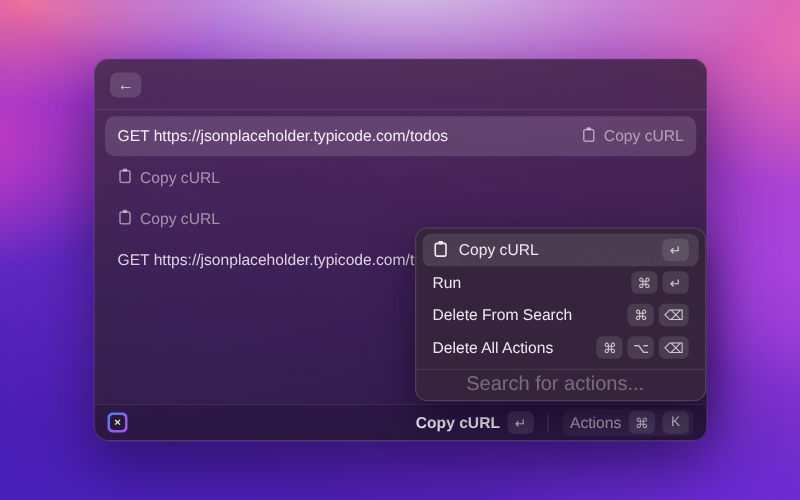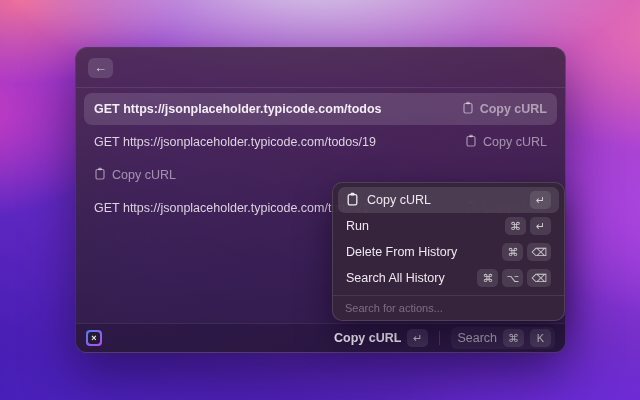--- a/index.html
+++ b/index.html
@@ -40,21 +40,21 @@
     width:25px;height:20px;border-radius:6px;background:rgba(255,255,255,0.13);
     color:#ded4e0;font-size:13px;line-height:1;display:flex;align-items:center;justify-content:center;
     border:none;cursor:default;
   }
   .search-ph{font-size:14px;color:rgba(255,255,255,0.40);flex:1;}
   .list{flex:1;padding:5px 8px;display:flex;flex-direction:column;gap:1px;position:relative;}
   .row{
     flex:0 0 32px;height:32px;border-radius:8px;display:flex;align-items:center;
     justify-content:space-between;padding:0 10px;font-size:12.5px;color:#ddd4e0;
   }
-  .row.selected{background:rgba(255,255,255,0.13);color:#f4eff6;font-weight:bold;}
+  .row.selected{background:rgba(255,255,255,0.13);color:#f4eff6;}
   .acc{display:flex;align-items:center;gap:6px;font-size:12.5px;color:rgba(255,255,255,0.50);white-space:nowrap;}
   .acc svg{flex:0 0 auto;}
   .popup{
     position:absolute;left:256px;top:134px;width:233px;height:139px;z-index:5;
     background:rgba(54,37,60,0.97);
     border:1px solid rgba(255,255,255,0.13);
     border-radius:10px;
     box-shadow:0 14px 34px rgba(10,2,22,0.5);
     display:flex;flex-direction:column;box-sizing:border-box;
   }
@@ -66,21 +66,21 @@
   .pitem.selected{background:rgba(255,255,255,0.11);}
   .plabel{display:flex;align-items:center;gap:8px;}
   .keys{display:flex;gap:4px;}
   kbd.chip{
     min-width:13px;height:18px;padding:0 4px;border-radius:5px;
     background:rgba(255,255,255,0.11);color:rgba(255,255,255,0.72);
     font-size:11px;display:flex;align-items:center;justify-content:center;
     font-family:"Liberation Sans","DejaVu Sans",sans-serif;
   }
   .psep{height:1px;background:rgba(255,255,255,0.09);margin-top:2px;}
-  .psearch{flex:1;display:flex;align-items:center;padding:0 12px;font-size:11px;color:rgba(255,255,255,0.33);}
+  .psearch{flex:1;display:flex;align-items:center;padding:0 12px;font-size:16px;color:rgba(255,255,255,0.33);margin-left:28px;}
   .ftr{
     flex:0 0 28px;display:flex;align-items:center;justify-content:space-between;
     padding:0 10px;border-top:1px solid rgba(255,255,255,0.09);
     background:rgba(10,4,18,0.16);border-radius:0 0 11px 11px;
   }
   .fleft{display:flex;align-items:center;gap:8px;font-size:12.5px;color:rgba(255,255,255,0.48);}
   .ext-icon{
     width:16px;height:16px;border-radius:4px;
     background:linear-gradient(135deg,#4f7df5,#b44df0);
     display:flex;align-items:center;justify-content:center;
@@ -114,21 +114,20 @@
           <span>
             <svg width="12" height="13" viewBox="0 0 24 26" fill="none" stroke="currentColor" stroke-width="2.4">
                 <rect x="4" y="5" width="16" height="19" rx="3"></rect>
                 <rect x="8.5" y="1.5" width="7" height="5" rx="1.5" fill="currentColor" stroke="none"></rect>
               </svg>
           </span>
           <span>Copy cURL</span>
         </span>
       </div>
       <div class="row">
-        <span>GET https://jsonplaceholder.typicode.com/todos/19</span>
         <span class="acc">
           <span>
             <svg width="12" height="13" viewBox="0 0 24 26" fill="none" stroke="currentColor" stroke-width="2.4">
                 <rect x="4" y="5" width="16" height="19" rx="3"></rect>
                 <rect x="8.5" y="1.5" width="7" height="5" rx="1.5" fill="currentColor" stroke="none"></rect>
               </svg>
           </span>
           <span>Copy cURL</span>
         </span>
       </div>
@@ -177,30 +176,30 @@
           <span class="plabel">
               <span>Run</span>
             </span>
           <span class="keys">
             <kbd class="chip">⌘</kbd>
             <kbd class="chip">↵</kbd>
           </span>
         </div>
         <div class="pitem">
           <span class="plabel">
-              <span>Delete From History</span>
+              <span>Delete From Search</span>
             </span>
           <span class="keys">
             <kbd class="chip">⌘</kbd>
             <kbd class="chip">⌫</kbd>
           </span>
         </div>
         <div class="pitem">
           <span class="plabel">
-              <span>Search All History</span>
+              <span>Delete All Actions</span>
             </span>
           <span class="keys">
             <kbd class="chip">⌘</kbd>
             <kbd class="chip">⌥</kbd>
             <kbd class="chip">⌫</kbd>
           </span>
         </div>
       </div>
       <div class="psep"></div>
       <div class="psearch">Search for actions...</div>
@@ -210,21 +209,21 @@
       <div class="fleft">
         <span class="ext-icon">
           <span class="ext-icon-inner">×</span>
         </span>
       </div>
       <div class="fright">
         <span class="primary-label">Copy cURL</span>
         <kbd class="chip">↵</kbd>
         <span class="fdiv"></span>
         <span class="actions-group">
-          <span class="actions-label">Search</span>
+          <span class="actions-label">Actions</span>
           <kbd class="chip">⌘</kbd>
           <kbd class="chip">K</kbd>
         </span>
       </div>
     </div>
 
   </div>
 </div>
 
 </body></html>

